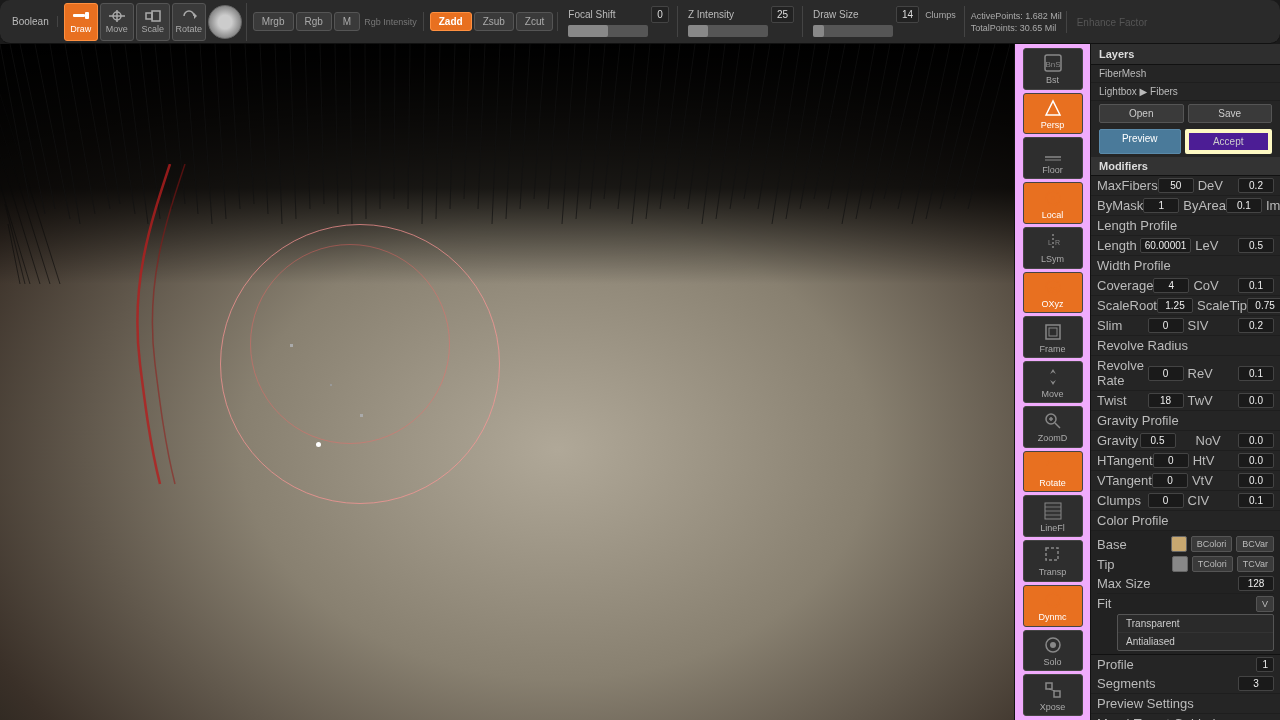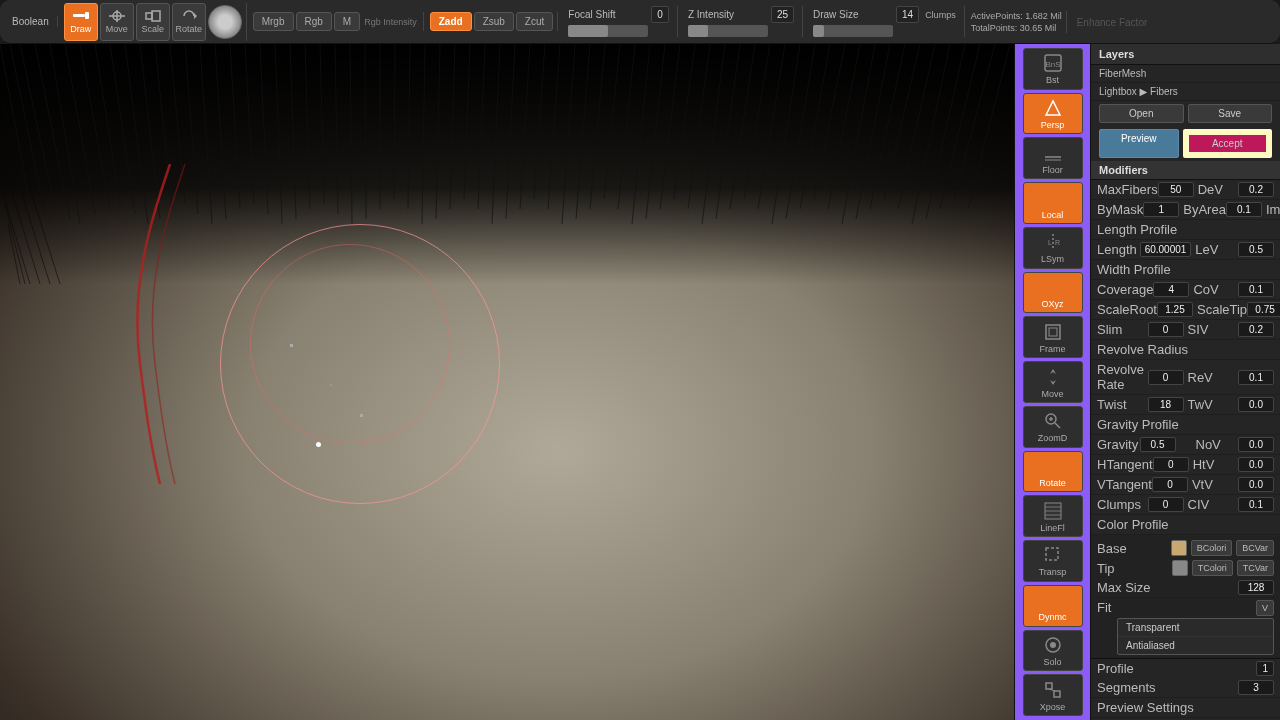--- a/index.html
+++ b/index.html
@@ -186,21 +186,21 @@
       left: 316px;
       width: 5px;
       height: 5px;
       background: #fff;
       border-radius: 50%;
     }
 
     
     #right-tools {
       width: 76px;
-      background: #8b5cf6;
+      background: #f0abfc;
       display: flex;
       flex-direction: column;
       align-items: center;
       padding: 4px 2px;
       gap: 3px;
       border-left: 1px solid #111;
       flex-shrink: 0;
     }
 
     .right-tool-btn {
@@ -320,23 +320,23 @@
       background: #3a3a3a;
       color: #ccc;
       border: 1px solid #555;
     }
     .panel-btn-preview {
       background: #4a7a9a;
       color: #fff;
       border: 1px solid #5a8aaa;
     }
     .panel-btn-accept {
-      background: #be185d;
+      background: #4c1d95;
       color: #ccc;
-      border: 6px solid #fef9c3;
+      border: 4px solid #fef9c3;
     }
     .color-row {
       display: flex;
       align-items: center;
       gap: 4px;
       padding: 2px 0;
     }
     .color-swatch {
       width: 16px;
       height: 16px;

